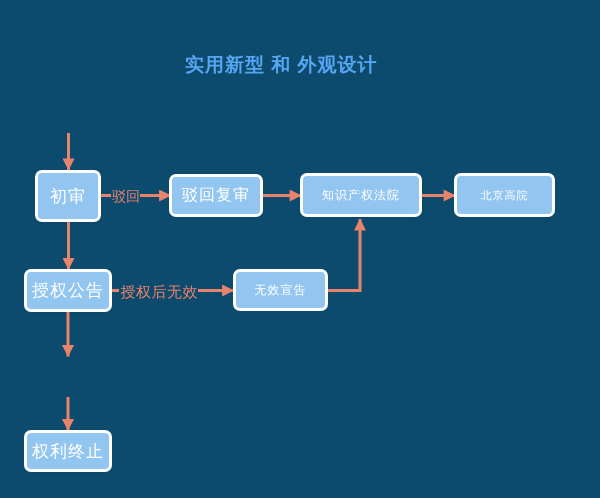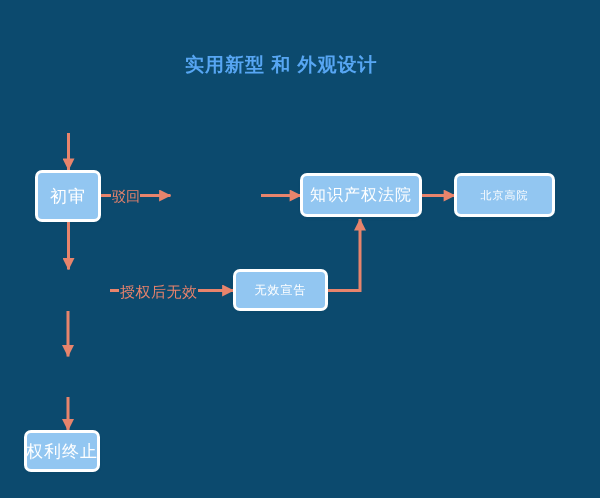--- a/index.html
+++ b/index.html
@@ -35,26 +35,26 @@
     align-items: center;
     justify-content: center;
     font-size: 17px;
     letter-spacing: 1px;
     white-space: nowrap;
   }
 
   .node-shouli            { left: 38px;  top: 83px;  width: 61px;  height: 49px; }
   .node-chushen           { left: 38px;  top: 173px; width: 60px;  height: 46px; }
   .node-bohuifushen       { left: 172px; top: 177px; width: 88px;  height: 37px; font-size: 16px; }
-  .node-ipcourt           { left: 303px; top: 176px; width: 116px; height: 38px; font-size: 16px; text-align: center; }
+  .node-ipcourt           { left: 303px; top: 176px; width: 116px; height: 38px; font-size: 12px; text-align: center; }
   .node-bjhighcourt       { left: 457px; top: 176px; width: 95px;  height: 38px; font-size: 11px; }
   .node-shouquangonggao   { left: 27px;  top: 272px; width: 82px;  height: 37px; }
   .node-wuxiaoxuangao     { left: 236px; top: 272px; width: 89px;  height: 36px; font-size: 12px; }
   .node-quanliweichi      { left: 27px;  top: 359px; width: 82px;  height: 36px; }
-  .node-quanlizhongzhi    { left: 27px;  top: 433px; width: 70px;  height: 36px; }
+  .node-quanlizhongzhi    { left: 27px;  top: 433px; width: 82px;  height: 36px; }
 
   .edges {
     position: absolute;
     left: 0; top: 0;
     width: 600px;
     height: 498px;
     pointer-events: none;
   }
 
   .edge-label {
@@ -65,21 +65,21 @@
   .edge-label-bohui {
     left: 111px; top: 188px;
     width: 30px;
     font-size: 14px;
     text-align: center;
   }
   .edge-label-shouquanhouwuxiao {
     left: 120px; top: 283px;
     width: 78px;
     font-size: 15px;
-    text-align: left;
+    text-align: right;
     letter-spacing: 0.5px;
   }
 </style>
 </head>
 <body>
 
 <div class="canvas">
 
   <div class="diagram-title">实用新型 和 外观设计</div>
 
@@ -98,21 +98,23 @@
       <path d="M68.5 220 V269.5" marker-end="url(#ah)"></path>
       <path d="M110 290.5 H119"></path>
       <path d="M198 290.5 H233.5" marker-end="url(#ah)"></path>
       <path d="M326 290.5 H360 V219" marker-end="url(#ah)"></path>
       <path d="M68 311 V356.5" marker-end="url(#ah)"></path>
       <path d="M68 397 V430.5" marker-end="url(#ah)"></path>
     </g>
   </svg>
 
   <div class="node node-chushen">初审</div>
+  <div class="node node-bohuifushen">驳回复审</div>
   <div class="node node-ipcourt">知识产权法院</div>
   <div class="node node-bjhighcourt">北京高院</div>
+  <div class="node node-shouquangonggao">授权公告</div>
   <div class="node node-wuxiaoxuangao">无效宣告</div>
   <div class="node node-quanlizhongzhi">权利终止</div>
 
   <div class="edge-label edge-label-bohui">驳回</div>
   <div class="edge-label edge-label-shouquanhouwuxiao">授权后无效</div>
 
 </div>
 
 </body></html>

